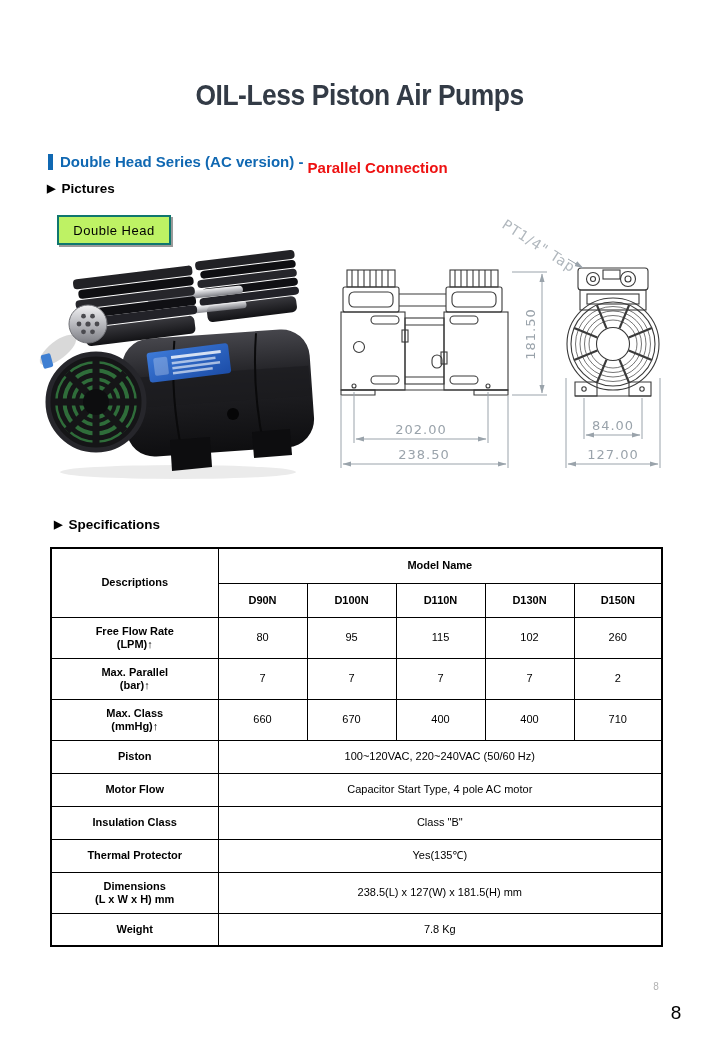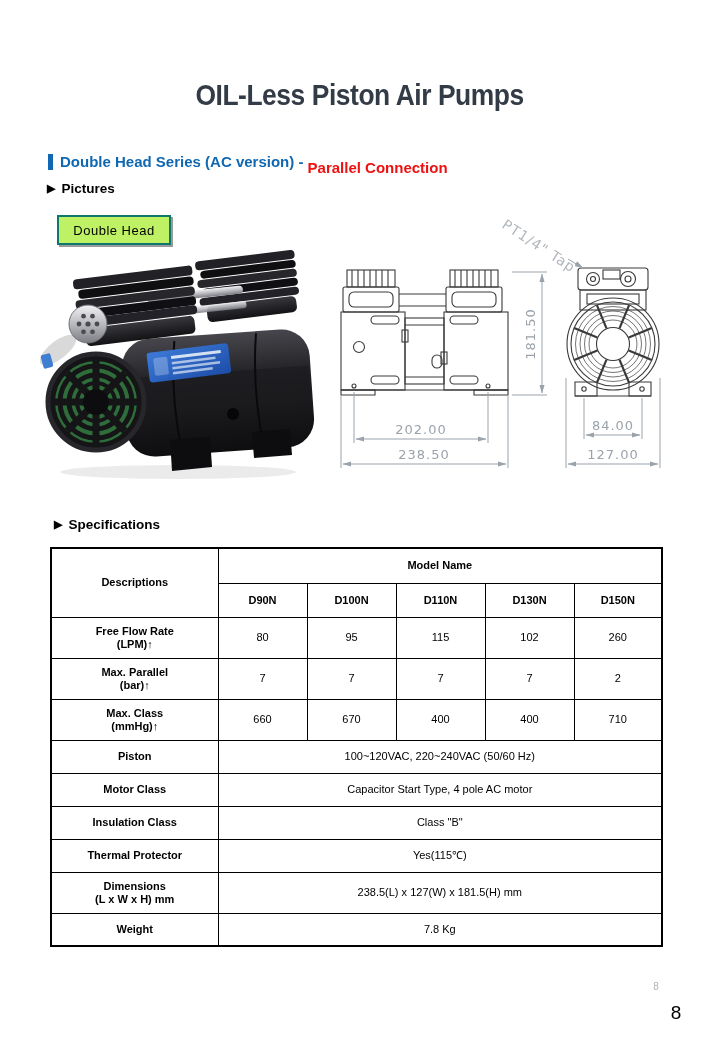--- a/index.html
+++ b/index.html
@@ -313,30 +313,30 @@
       <td>670</td>
       <td>400</td>
       <td>400</td>
       <td>710</td>
     </tr>
     <tr class="rh">
       <td class="lbl">Piston</td>
       <td colspan="5">100~120VAC, 220~240VAC (50/60 Hz)</td>
     </tr>
     <tr class="rh">
-      <td class="lbl">Motor Class</td>
+      <td class="lbl">Motor Flow</td>
       <td colspan="5">Capacitor Start Type, 4 pole AC motor</td>
     </tr>
     <tr class="rh">
       <td class="lbl">Insulation Class</td>
       <td colspan="5">Class "B"</td>
     </tr>
     <tr class="rh">
       <td class="lbl">Thermal Protector</td>
-      <td colspan="5">Yes(115℃)</td>
+      <td colspan="5">Yes(135℃)</td>
     </tr>
     <tr class="rh">
       <td class="lbl">
         <div>Dimensions</div>
         <div>(L x W x H) mm</div>
       </td>
       <td colspan="5">238.5(L) x 127(W) x 181.5(H) mm</td>
     </tr>
     <tr class="rh">
       <td class="lbl">Weight</td>

